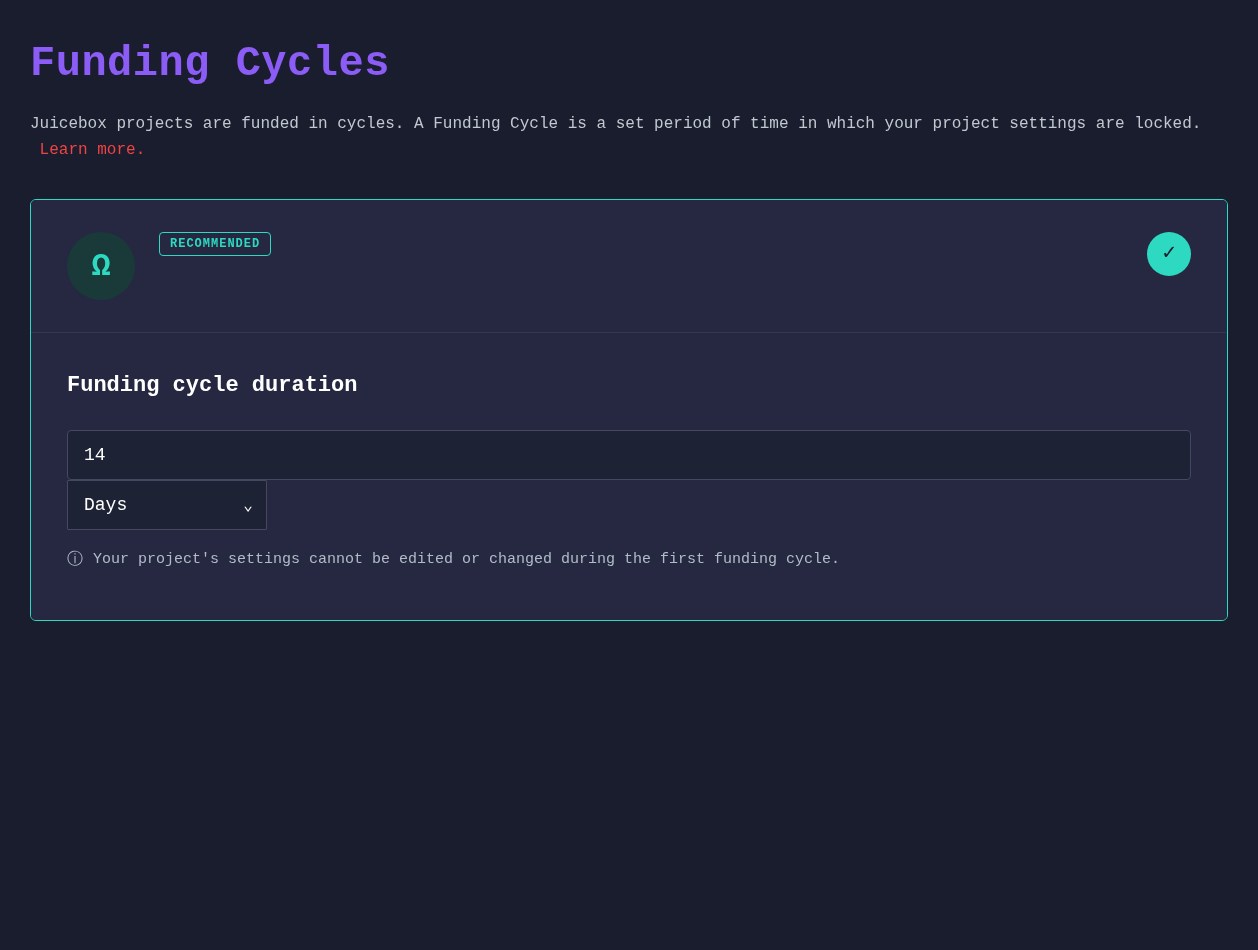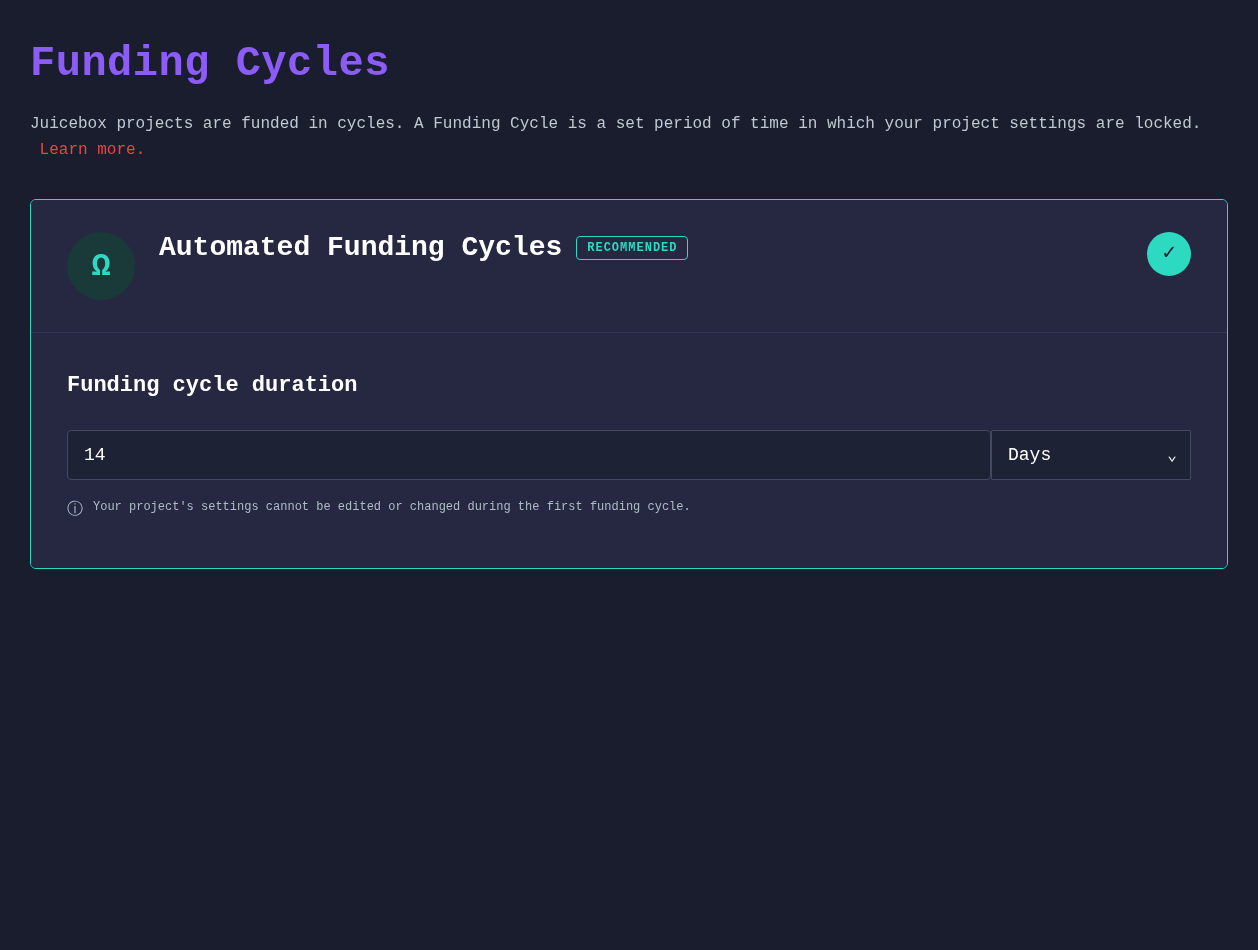--- a/index.html
+++ b/index.html
@@ -137,20 +137,21 @@
     .duration-label {
       font-size: 22px;
       font-weight: bold;
       color: #ffffff;
       margin-bottom: 32px;
     }
 
     .input-row {
       display: flex;
       margin-bottom: 18px;
+      flex-direction: column;
     }
 
     .duration-input {
       flex: 1;
       background-color: #1e2235;
       border: 1.5px solid #444860;
       border-radius: 4px;
       color: #ffffff;
       font-family: 'Courier New', Courier, monospace;
       font-size: 18px;
@@ -196,21 +197,21 @@
     }
 
     .info-icon {
       color: #b0bcc8;
       font-size: 16px;
       flex-shrink: 0;
       margin-top: 1px;
     }
 
     .info-text {
-      font-size: 12px;
+      font-size: 15px;
       color: #b0bcc8;
       line-height: 1.6;
     }
   </style>
 </head>
 <body>
 
 <h1 class="page-title">Funding Cycles</h1>
 
 <p class="description">
@@ -220,21 +221,20 @@
 
 <div class="card">
 
   <div class="card-top">
     <div class="card-top-left">
       <div class="icon-circle">
         <span class="icon-omega">Ω</span>
       </div>
       <div class="card-top-content">
         <div class="card-title-row">
-          <h2 class="card-title">Automated Funding Cycles</h2>
           <span class="recommended-badge">RECOMMENDED</span>
         </div>
       </div>
     </div>
     <div class="check-circle">
       <span class="check-icon">✓</span>
     </div>
   </div>
 
   <div class="card-bottom">

